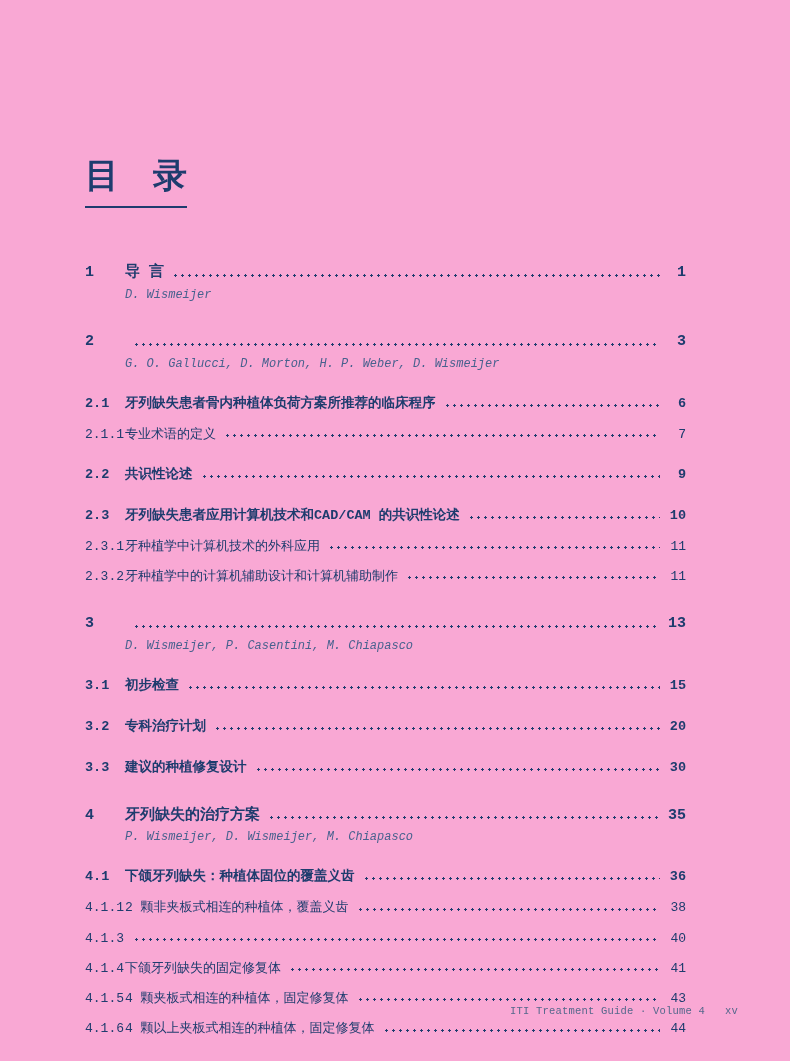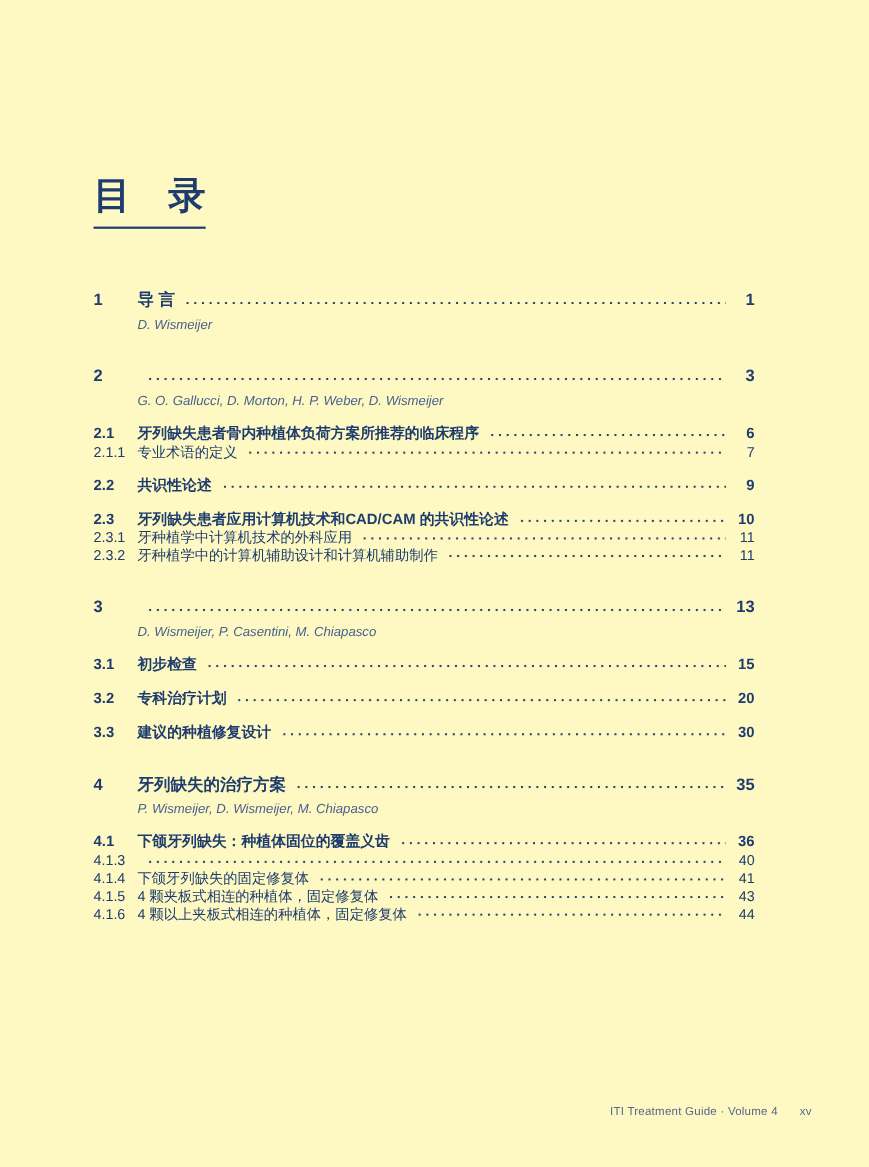--- a/index.html
+++ b/index.html
@@ -5,22 +5,23 @@
   * { margin: 0; padding: 0; box-sizing: border-box; }
   html, body { background: #ffffff; }
   body {
     width: 790px; height: 1061px;
     font-family: "Liberation Sans", "DejaVu Sans", sans-serif;
     color: var(--ink, #1e3c6e);
   }
   .page {
     position: relative;
     width: 790px; height: 1061px;
-    background: #fef9c3;
+    background: #f9a8d4;
     overflow: hidden;
+    font-family: Liberation Mono, monospace;
   }
   .content { padding: 160px 104px 0 85px; }
 
   .page-title {
     display: inline-block;
     font-size: 34px;
     font-weight: 700;
     color: var(--ink, #1e3c6e);
     padding-bottom: 9px;
     border-bottom: 2px solid var(--ink, #1e3c6e);
@@ -39,22 +40,22 @@
     min-width: 14px;
     align-self: stretch;
     margin: 0 4px 0 8px;
     background-image: radial-gradient(circle, var(--ink, #1e3c6e) 1.05px, rgba(255,255,255,0) 1.4px);
     background-size: 7px 7px;
     background-repeat: repeat-x;
     background-position: left 0 bottom 4px;
   }
 
   .row.chapter    { font-size: 15px;   font-weight: 700; margin-top: 30px; }
-  .row.section    { font-size: 13.5px; font-weight: 700; margin-top: 14px; }
-  .row.subsection { font-size: 13px;   font-weight: 400; margin-top: 0; }
+  .row.section    { font-size: 13.5px; font-weight: 700; margin-top: 24px; }
+  .row.subsection { font-size: 13px;   font-weight: 400; margin-top: 14px; }
 
   .authors {
     font-size: 12px;
     font-style: italic;
     font-weight: 400;
     color: var(--authors, #47618e);
     margin: 5px 0 0 40px;
     line-height: 1.25;
   }
 
@@ -154,20 +155,26 @@
     <span class="pg">35</span>
   </div>
         <div class="authors">P. Wismeijer, D. Wismeijer, M. Chiapasco</div>
         <div class="row section">
     <span class="num">4.1</span>
     <span class="title">下颌牙列缺失：种植体固位的覆盖义齿</span>
     <span class="leader"></span>
     <span class="pg">36</span>
   </div>
         <div class="row subsection">
+    <span class="num">4.1.1</span>
+    <span class="title">2 颗非夹板式相连的种植体，覆盖义齿</span>
+    <span class="leader"></span>
+    <span class="pg">38</span>
+  </div>
+        <div class="row subsection">
     <span class="num">4.1.3</span>
     <span class="leader"></span>
     <span class="pg">40</span>
   </div>
         <div class="row subsection">
     <span class="num">4.1.4</span>
     <span class="title">下颌牙列缺失的固定修复体</span>
     <span class="leader"></span>
     <span class="pg">41</span>
   </div>

